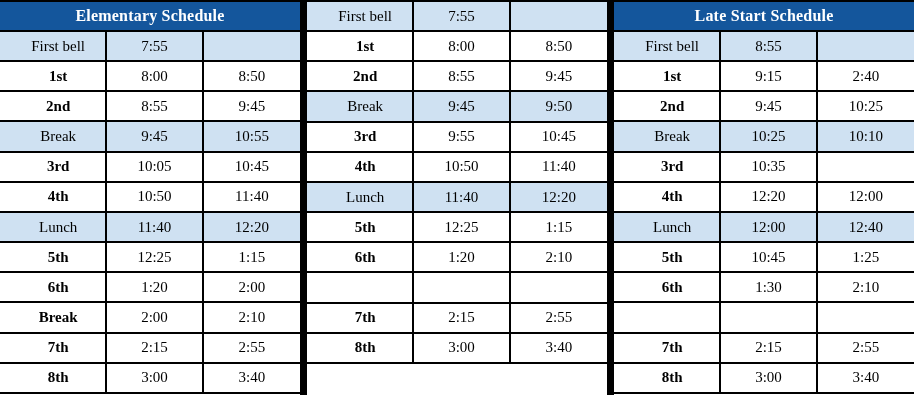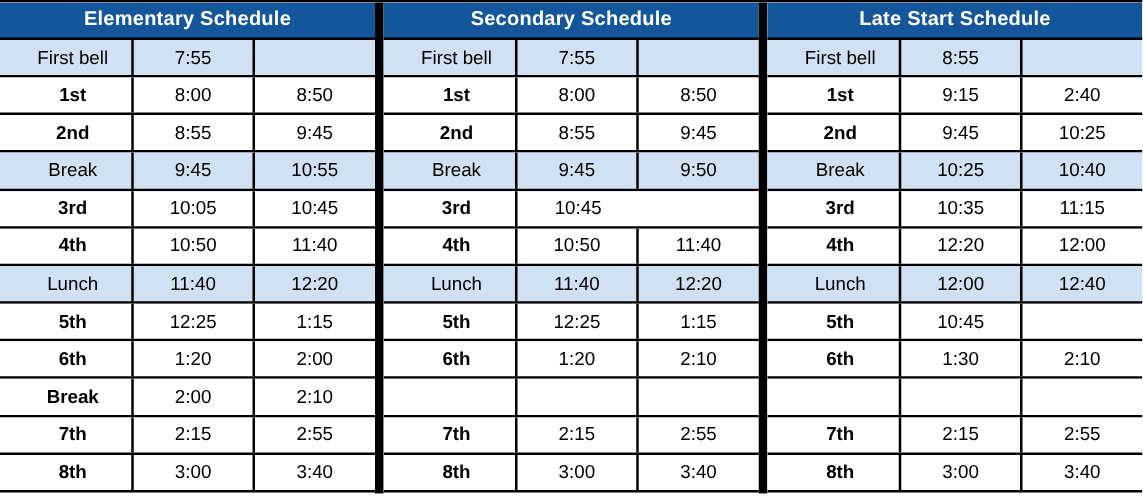--- a/index.html
+++ b/index.html
@@ -10,20 +10,21 @@
   }
   .screen {
     width: 914px;
     height: 395px;
     box-sizing: border-box;
     border-top: 2px solid #000;
     background: #fff;
     display: flex;
     flex-direction: row;
     overflow: hidden;
+    font-family: Liberation Serif, serif;
   }
   .schedule-table {
     flex: 1 1 0;
     min-width: 0;
     display: flex;
     flex-direction: column;
     background: #fff;
   }
   .divider {
     flex: 0 0 7px;
@@ -138,21 +139,20 @@
         <div class="cell end">2:55</div>
       </div>
       <div class="row normal">
         <div class="cell label">8th</div>
         <div class="cell start">3:00</div>
         <div class="cell end">3:40</div>
       </div>
     </section>
     <div class="divider"></div>
     <section class="schedule-table">
-      <div class="table-header">Secondary Schedule</div>
       <div class="row highlight">
         <div class="cell label">First bell</div>
         <div class="cell start">7:55</div>
         <div class="cell end"></div>
       </div>
       <div class="row normal">
         <div class="cell label">1st</div>
         <div class="cell start">8:00</div>
         <div class="cell end">8:50</div>
       </div>
@@ -161,20 +161,21 @@
         <div class="cell start">8:55</div>
         <div class="cell end">9:45</div>
       </div>
       <div class="row highlight">
         <div class="cell label">Break</div>
         <div class="cell start">9:45</div>
         <div class="cell end">9:50</div>
       </div>
       <div class="row normal">
         <div class="cell label">3rd</div>
+        <div class="cell start">9:55</div>
         <div class="cell end">10:45</div>
       </div>
       <div class="row normal">
         <div class="cell label">4th</div>
         <div class="cell start">10:50</div>
         <div class="cell end">11:40</div>
       </div>
       <div class="row highlight">
         <div class="cell label">Lunch</div>
         <div class="cell start">11:40</div>
@@ -220,40 +221,40 @@
         <div class="cell end">2:40</div>
       </div>
       <div class="row normal">
         <div class="cell label">2nd</div>
         <div class="cell start">9:45</div>
         <div class="cell end">10:25</div>
       </div>
       <div class="row highlight">
         <div class="cell label">Break</div>
         <div class="cell start">10:25</div>
-        <div class="cell end">10:40</div>
+        <div class="cell end">10:10</div>
       </div>
       <div class="row normal">
         <div class="cell label">3rd</div>
         <div class="cell start">10:35</div>
-        <div class="cell end">11:15</div>
       </div>
       <div class="row normal">
         <div class="cell label">4th</div>
         <div class="cell start">12:20</div>
         <div class="cell end">12:00</div>
       </div>
       <div class="row highlight">
         <div class="cell label">Lunch</div>
         <div class="cell start">12:00</div>
         <div class="cell end">12:40</div>
       </div>
       <div class="row normal">
         <div class="cell label">5th</div>
         <div class="cell start">10:45</div>
+        <div class="cell end">1:25</div>
       </div>
       <div class="row normal">
         <div class="cell label">6th</div>
         <div class="cell start">1:30</div>
         <div class="cell end">2:10</div>
       </div>
       <div class="row blank">
         <div class="cell label"></div>
         <div class="cell start"></div>
         <div class="cell end"></div>

